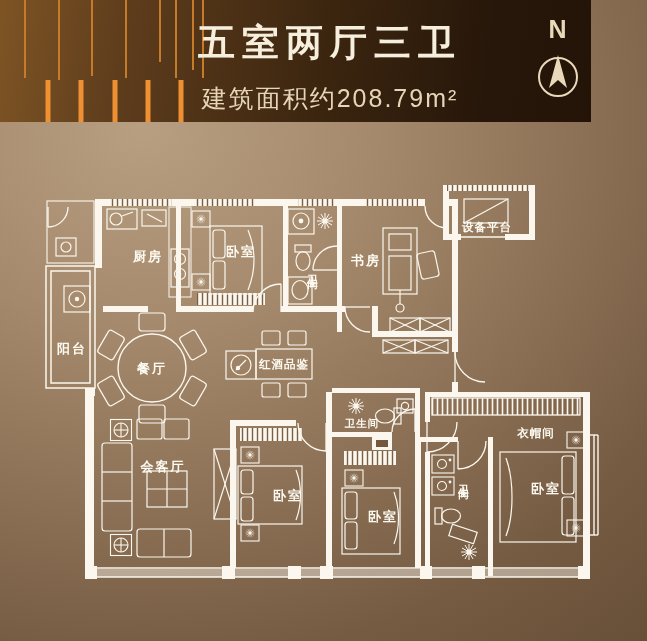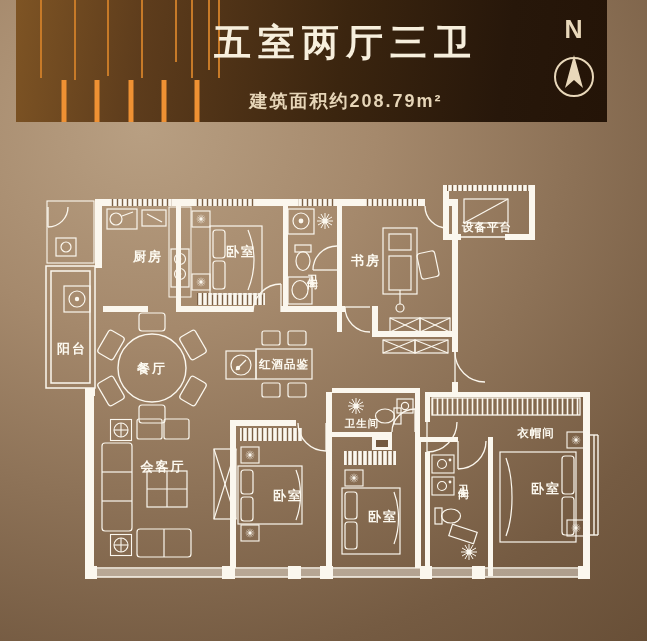--- a/index.html
+++ b/index.html
@@ -3,31 +3,31 @@
 <meta charset="utf-8">
 <style>
   html,body{margin:0;padding:0;background:#222;}
   .stage{
     position:relative;width:647px;height:641px;overflow:hidden;
     font-family:"Liberation Sans",sans-serif;
     background:radial-gradient(ellipse 120% 105% at 22% 20%,
       #b89f82 0%, #a5896c 30%, #8d7257 55%, #755b42 80%, #684f37 100%);
   }
   .header{
-    position:absolute;top:0;left:16px;width:591px;height:122px;
+    position:absolute;top:0;left:0;width:591px;height:122px;
     background:linear-gradient(98deg,#7e5424 0%,#5d3c1c 22%,#3b250f 55%,#27170a 82%,#241407 100%);
   }
   .deco{position:absolute;top:0;left:0;}
   .titles{position:absolute;left:330px;top:0;transform:translateX(-50%);text-align:center;white-space:nowrap;}
   .title{
     margin:0;padding-top:24px;font-size:37px;font-weight:bold;color:#f7efdd;
     letter-spacing:7px;line-height:1;
   }
   .subtitle{
-    margin-top:28px;font-size:18px;color:#e6d5b8;letter-spacing:2px;font-weight:bold;
+    margin-top:21px;font-size:25px;color:#e6d5b8;letter-spacing:2px;font-weight:normal;
   }
   .compass{position:absolute;left:528px;top:16px;width:60px;text-align:center;color:#e9d8ba;}
   .compass .n{font-size:25px;font-weight:bold;letter-spacing:1px;line-height:1.1;}
   .plan{position:absolute;top:0;left:0;pointer-events:none;}
   .rl{fill:#fdfaf1;font-weight:bold;font-size:13px;text-anchor:middle;letter-spacing:2px;
       font-family:"Liberation Sans",sans-serif;}
   .rs{font-size:10.5px;letter-spacing:1px;}
   .rm{font-size:11.5px;letter-spacing:1px;}
   .rv{writing-mode:vertical-rl;text-orientation:upright;text-anchor:start;letter-spacing:2px;}
 </style>

